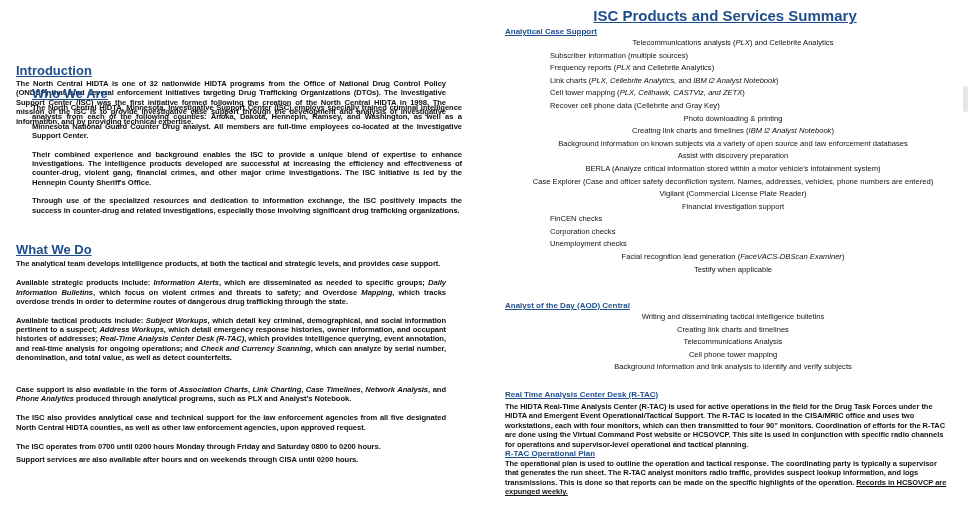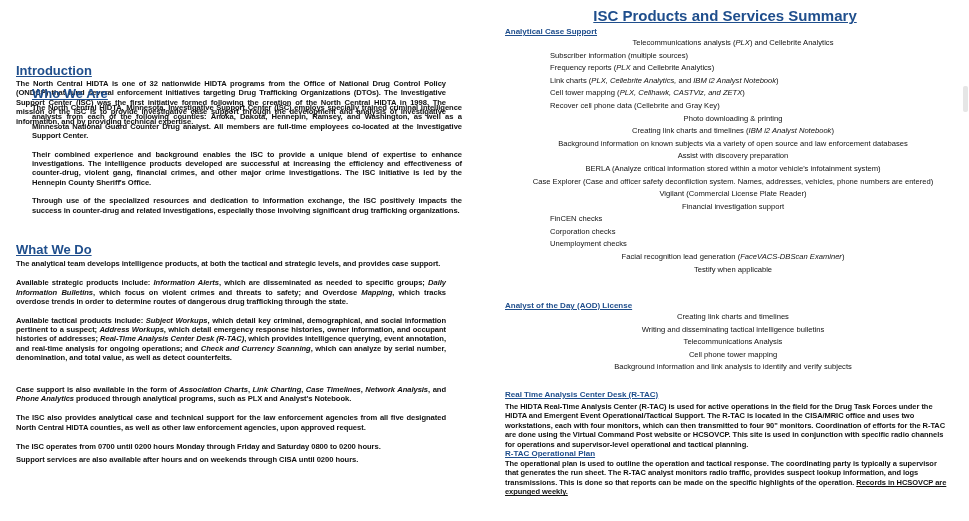--- a/index.html
+++ b/index.html
@@ -72,23 +72,23 @@
     <div class="li l1">Vigilant (Commercial License Plate Reader)</div>
     <div class="li l1">Financial investigation support</div>
     <div class="li l2">FinCEN checks</div>
     <div class="li l2">Corporation checks</div>
     <div class="li l2">Unemployment checks</div>
     <div class="li l1"><span>Facial recognition lead generation (</span><i>FaceVACS-DBScan Examiner</i><span>)</span></div>
     <div class="li l1">Testify when applicable</div>
   </div>
 
   <div style="position:absolute; top:301px; left:0; width:440px;">
-    <h3 class="sub">Analyst of the Day (AOD) License</h3>
+    <h3 class="sub">Analyst of the Day (AOD) Central</h3>
+    <div class="li l1">Writing and disseminating tactical intelligence bulletins</div>
     <div class="li l1">Creating link charts and timelines</div>
-    <div class="li l1">Writing and disseminating tactical intelligence bulletins</div>
     <div class="li l1">Telecommunications Analysis</div>
     <div class="li l1">Cell phone tower mapping</div>
     <div class="li l1">Background information and link analysis to identify and verify subjects</div>
   </div>
 
   <div style="position:absolute; top:390px; left:0; width:442px;">
     <h3 class="sub">Real Time Analysis Center Desk (R-TAC)</h3>
     <p class="p" style="margin-top:2px; text-align:left; font-size:7.5px;">The HIDTA Real-Time Analysis Center (R-TAC) is used for active operations in the field for the Drug Task Forces under the HIDTA and Emergent Event Operational/Tactical Support. The R-TAC is located in the CISA/MRIC office and uses two workstations, each with four monitors, which can then transmitted to four 90" monitors. Coordination of efforts for the R-TAC are done using the Virtual Command Post website or HCSOVCP. This site is used in conjunction with specific radio channels for operations and supervisor-level operational and tactical planning.</p>
     <h3 class="sub">R-TAC Operational Plan</h3>
     <p class="p" style="text-align:left; font-size:7.5px;"><span>The operational plan is used to outline the operation and tactical response. The coordinating party is typically a supervisor that generates the run sheet. The R-TAC analyst monitors radio traffic, provides suspect lookup information, and logs transmissions. This is done so that reports can be made on the specific highlights of the operation. </span><span class="u">Records in HCSOVCP are expunged weekly.</span></p>

